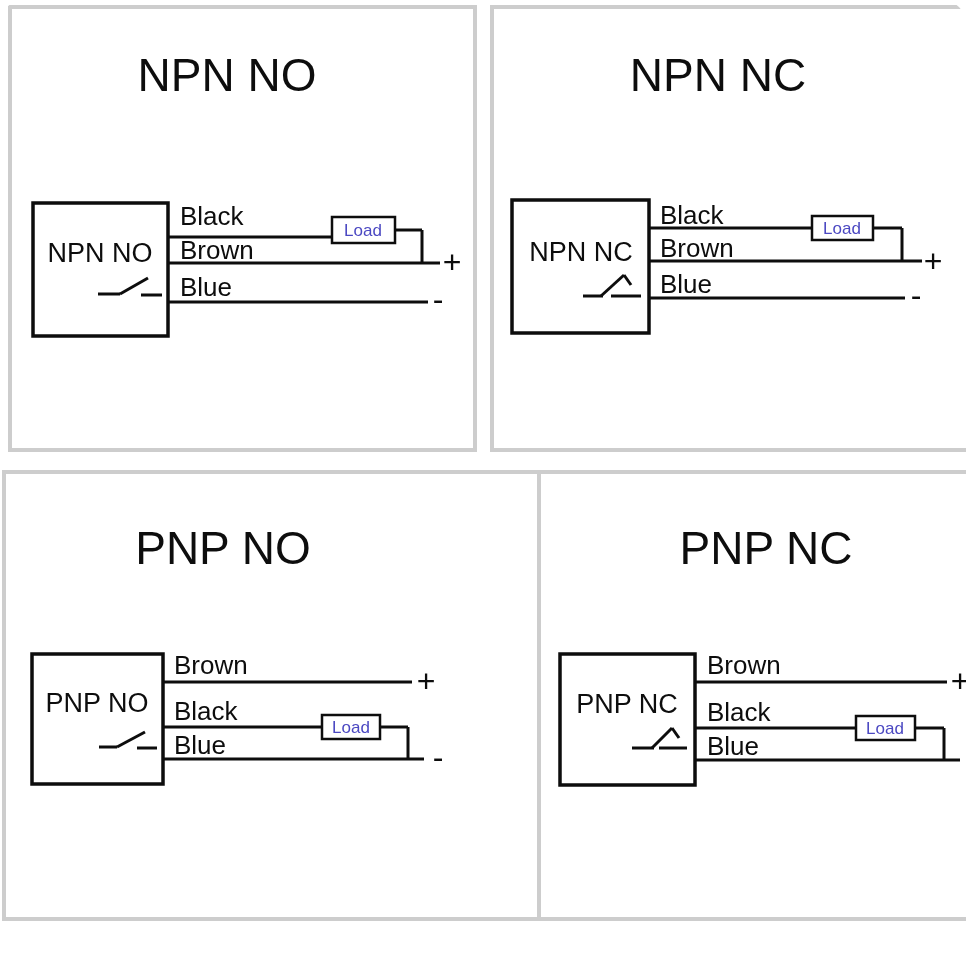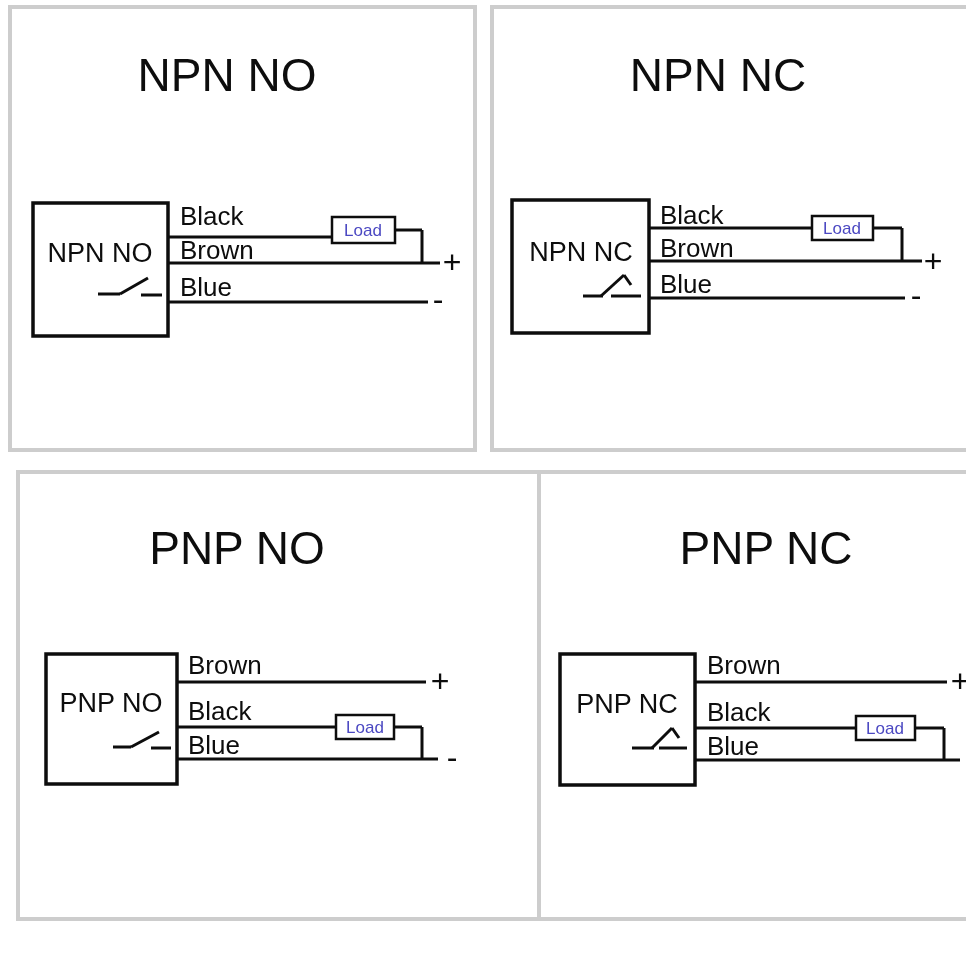--- a/index.html
+++ b/index.html
@@ -2,20 +2,21 @@
 <html><head>
 <meta charset="utf-8">
 <style>
   html,body{margin:0;padding:0;background:#ffffff;}
   .canvas{
     position:relative;
     width:966px;height:966px;
     background:#ffffff;
     font-family:"Liberation Sans",sans-serif;
     overflow:hidden;
+    border-radius:24px;
   }
   .panel{
     position:absolute;
     background:#ffffff;
     border:4px solid #cdcdcd;
     box-sizing:border-box;
   }
   .panel svg{display:block;}
   text{
     font-family:"Liberation Sans",sans-serif;
@@ -91,21 +92,21 @@
       <line class="wire" x1="155" y1="252" x2="428" y2="252"></line>
       <text class="wire-label" x="166" y="248">Brown</text>
       <text class="terminal" x="439" y="263" text-anchor="middle">+</text>
 
       <line class="wire" x1="155" y1="289" x2="411" y2="289"></line>
       <text class="wire-label" x="166" y="284">Blue</text>
       <text class="terminal" x="422" y="297" text-anchor="middle">-</text>
     </svg>
   </section>
 
-  <section class="panel" style="left:16px;top:470px;width:549px;height:451px;">
+  <section class="panel" style="left:2px;top:470px;width:549px;height:451px;">
     <svg width="461" height="443" viewBox="0 0 461 443">
       <text class="title" x="217" y="90" text-anchor="middle">PNP NO</text>
 
       <rect class="sensor-box" x="26" y="180" width="131" height="130"></rect>
       <text class="box-label" x="91" y="238" text-anchor="middle">PNP NO</text>
 
       <g>
         <line class="sw" x1="93" y1="273" x2="111" y2="273"></line>
         <line class="sw" x1="111" y1="273" x2="139" y2="258"></line>
         <line class="sw" x1="131" y1="274" x2="151" y2="274"></line>

